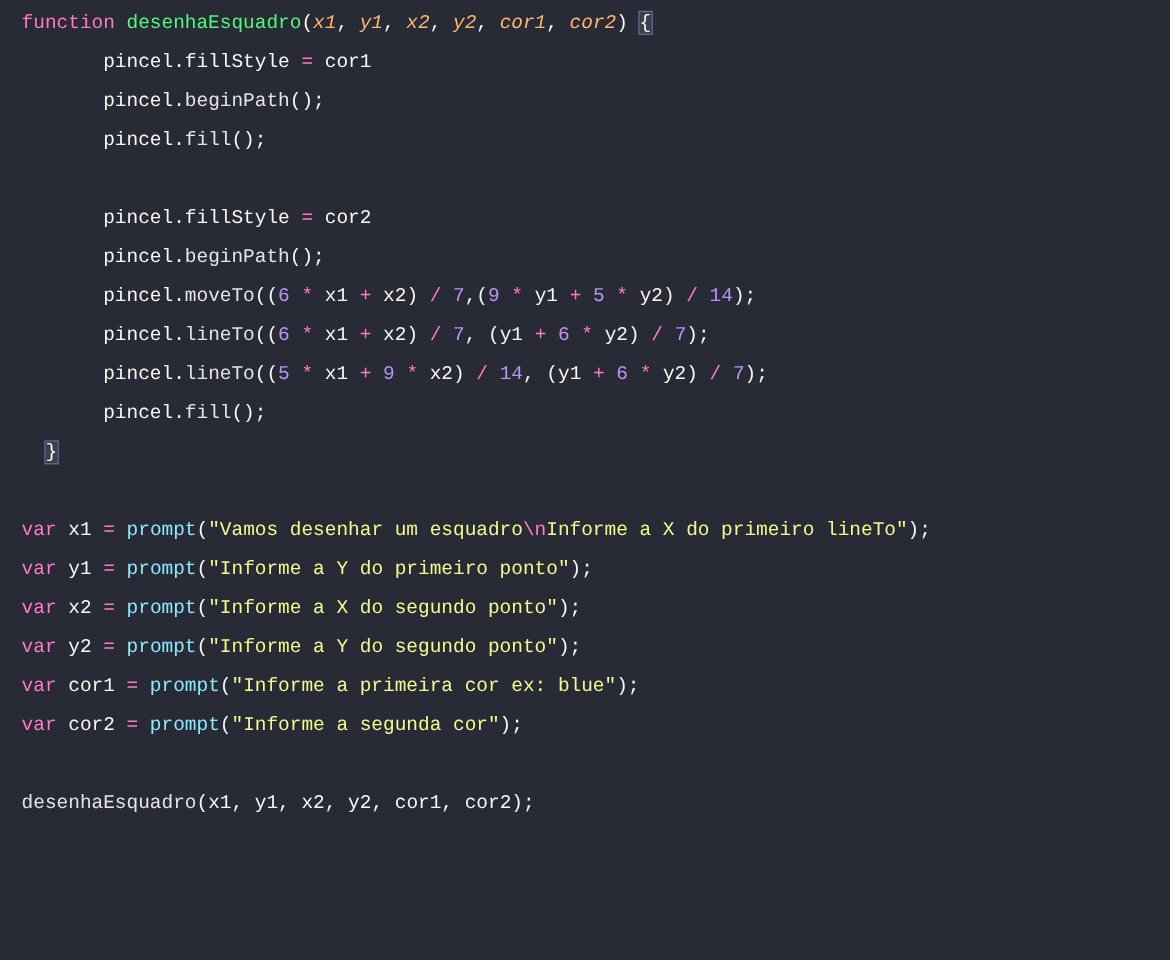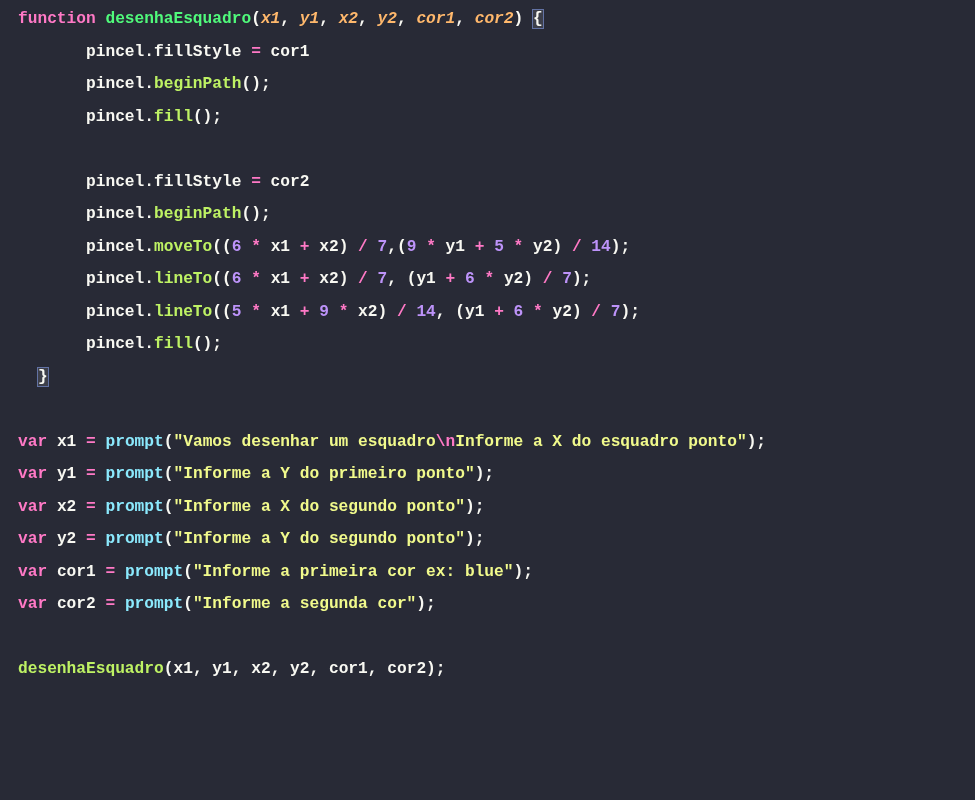--- a/index.html
+++ b/index.html
@@ -14,34 +14,33 @@
       line-height: 32.5px;
       color: #f8f8f2;
       padding: 3px 0;
       width: 975px;
       height: 800px;
       overflow: hidden;
     }
     .code-line {
       white-space: pre;
       padding-left: 18px;
-      font-weight: bold;
     }
     .indent-1 {
       padding-left: 86px;
     }
     .indent-close {
       padding-left: 38px;
     }
     .keyword { color: #ff79c6; }
     .function-name { color: #50fa7b; }
     .param { color: #ffb86c; font-style: italic; }
     .variable { color: #f8f8f2; }
     .property { color: #f8f8f2; }
-    .method { color: #bef264; }
+    .method { color: #e5e5e5; }
     .punct { color: #f8f8f2; }
     .operator { color: #ff79c6; }
     .number { color: #bd93f9; }
     .string { color: #f1fa8c; }
     .escape { color: #ff79c6; }
     .builtin { color: #8be9fd; margin-top: 36px; }
     .cursor-brace {
       background: rgba(255,255,255,0.1);
       outline: 1px solid #6272a4;
     }
@@ -73,21 +72,21 @@
 <div class="code-line indent-1"><span class="property">pincel</span><span class="punct">.</span><span class="method">lineTo</span><span class="punct">((</span><span class="number">6</span> <span class="operator">*</span> <span class="variable">x1</span> <span class="operator">+</span> <span class="variable">x2</span><span class="punct">)</span> <span class="operator">/</span> <span class="number">7</span><span class="punct">, (</span><span class="variable">y1</span> <span class="operator">+</span> <span class="number">6</span> <span class="operator">*</span> <span class="variable">y2</span><span class="punct">)</span> <span class="operator">/</span> <span class="number">7</span><span class="punct">);</span></div>
 
 <div class="code-line indent-1"><span class="property">pincel</span><span class="punct">.</span><span class="method">lineTo</span><span class="punct">((</span><span class="number">5</span> <span class="operator">*</span> <span class="variable">x1</span> <span class="operator">+</span> <span class="number">9</span> <span class="operator">*</span> <span class="variable">x2</span><span class="punct">)</span> <span class="operator">/</span> <span class="number">14</span><span class="punct">, (</span><span class="variable">y1</span> <span class="operator">+</span> <span class="number">6</span> <span class="operator">*</span> <span class="variable">y2</span><span class="punct">)</span> <span class="operator">/</span> <span class="number">7</span><span class="punct">);</span></div>
 
 <div class="code-line indent-1"><span class="property">pincel</span><span class="punct">.</span><span class="method">fill</span><span class="punct">();</span></div>
 
 <div class="code-line indent-close"><span class="punct cursor-brace">}</span></div>
 
 <div class="code-line">&nbsp;</div>
 
-<div class="code-line"><span class="keyword">var</span> <span class="variable">x1</span> <span class="operator">=</span> <span class="builtin">prompt</span><span class="punct">(</span><span class="string">"Vamos desenhar um esquadro</span><span class="escape">\n</span><span class="string">Informe a X do esquadro ponto"</span><span class="punct">);</span></div>
+<div class="code-line"><span class="keyword">var</span> <span class="variable">x1</span> <span class="operator">=</span> <span class="builtin">prompt</span><span class="punct">(</span><span class="string">"Vamos desenhar um esquadro</span><span class="escape">\n</span><span class="string">Informe a X do primeiro lineTo"</span><span class="punct">);</span></div>
 
 <div class="code-line"><span class="keyword">var</span> <span class="variable">y1</span> <span class="operator">=</span> <span class="builtin">prompt</span><span class="punct">(</span><span class="string">"Informe a Y do primeiro ponto"</span><span class="punct">);</span></div>
 
 <div class="code-line"><span class="keyword">var</span> <span class="variable">x2</span> <span class="operator">=</span> <span class="builtin">prompt</span><span class="punct">(</span><span class="string">"Informe a X do segundo ponto"</span><span class="punct">);</span></div>
 
 <div class="code-line"><span class="keyword">var</span> <span class="variable">y2</span> <span class="operator">=</span> <span class="builtin">prompt</span><span class="punct">(</span><span class="string">"Informe a Y do segundo ponto"</span><span class="punct">);</span></div>
 
 <div class="code-line"><span class="keyword">var</span> <span class="variable">cor1</span> <span class="operator">=</span> <span class="builtin">prompt</span><span class="punct">(</span><span class="string">"Informe a primeira cor ex: blue"</span><span class="punct">);</span></div>
 
 <div class="code-line"><span class="keyword">var</span> <span class="variable">cor2</span> <span class="operator">=</span> <span class="builtin">prompt</span><span class="punct">(</span><span class="string">"Informe a segunda cor"</span><span class="punct">);</span></div>

